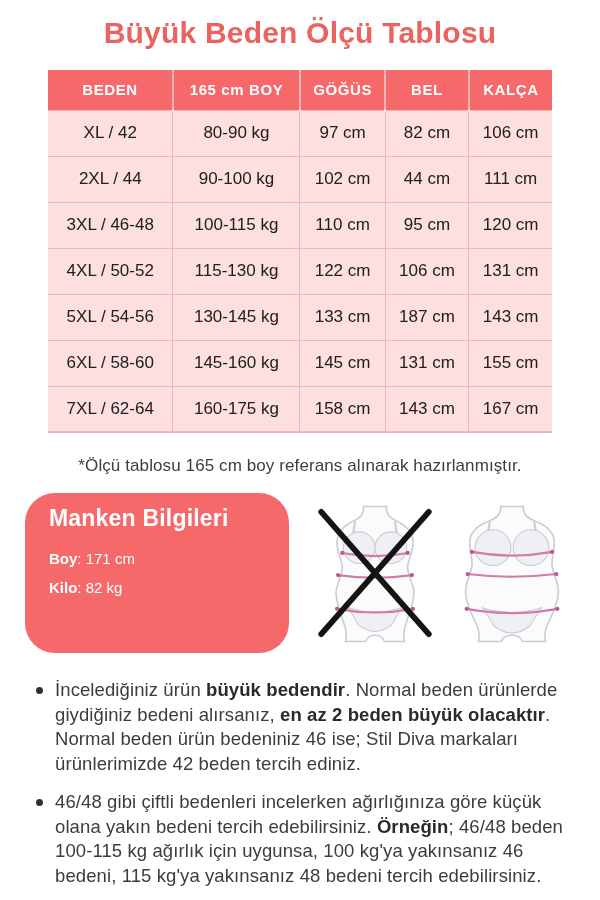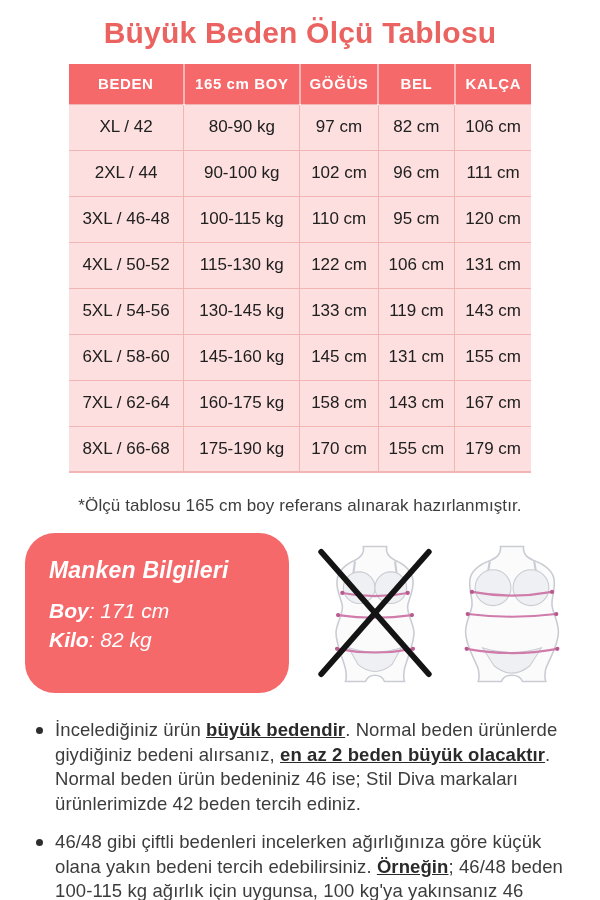--- a/index.html
+++ b/index.html
@@ -25,21 +25,21 @@
   .page{width:600px;height:900px;position:relative;}
 
   
   h1.title{
     margin-top:16px;text-align:center;font-size:30px;font-weight:700;
     color:var(--accent-deep);letter-spacing:.2px;
   }
 
   
   table.size-table{
-    width:462px;margin:14px auto 0 auto;border-collapse:collapse;
+    width:504px;margin:20px auto 0 auto;border-collapse:collapse;
     table-layout:fixed;
   }
   table.size-table col:nth-child(1){width:24.8%;}
   table.size-table col:nth-child(2){width:25.2%;}
   table.size-table col:nth-child(3){width:16.9%;}
   table.size-table col:nth-child(4){width:16.6%;}
   table.size-table col:nth-child(5){width:16.5%;}
   .size-table th{
     background:var(--accent);color:#ffffff;font-size:15px;font-weight:700;
     letter-spacing:.6px;height:40px;border-right:2px solid rgba(255,255,255,.5);
@@ -61,45 +61,45 @@
     margin-top:23px;text-align:center;font-size:17px;color:#3d3d3d;
     letter-spacing:.1px;
   }
 
   
   .mid{
     display:flex;align-items:center;margin:13px 10px 0 25px;height:168px;
   }
   .card{
     width:264px;min-height:160px;background:var(--accent);
-    border-radius:30px;padding:24px 24px 19px 24px;color:#ffffff;flex:none;font-style:italic;
+    border-radius:30px;padding:12px 24px 19px 24px;color:#ffffff;flex:none;
   }
   .card-title{font-size:23px;font-weight:700;margin-bottom:13px;letter-spacing:.2px;}
-  .card-line{font-size:21px;line-height:28.5px;}
+  .card-line{font-size:15px;line-height:28.5px;}
   .card-line b{font-weight:700;}
   .figures{
     flex:1;display:flex;justify-content:space-evenly;align-items:center;
     padding-left:8px;
   }
   .figure{display:block;}
 
   
   ul.notes{
     list-style:none;margin:21px 30px 0 36px;
   }
   ul.notes li{
     display:flex;margin-bottom:14px;color:var(--note-ink);
     font-size:18.5px;line-height:24.5px;letter-spacing:.1px;
   }
   .dot{
     flex:none;width:7px;height:7px;border-radius:50%;background:#2e2e2e;
     margin:9px 12px 0 0;
   }
   .note-text{flex:1;}
-  .note-text .b{font-weight:700;color:#2a2a2a;text-decoration:underline;}
+  .note-text .b{font-weight:700;color:#2a2a2a;}
 </style>
 </head>
 <body>
 
 <div class="page">
 
   <h1 class="title">Büyük Beden Ölçü Tablosu</h1>
 
   <table class="size-table">
     <colgroup>
@@ -123,64 +123,57 @@
           <td>XL / 42</td>
           <td>80-90 kg</td>
           <td>97 cm</td>
           <td>82 cm</td>
           <td>106 cm</td>
         </tr>
         <tr>
           <td>2XL / 44</td>
           <td>90-100 kg</td>
           <td>102 cm</td>
-          <td>96 cm</td>
+          <td>44 cm</td>
           <td>111 cm</td>
         </tr>
         <tr>
           <td>3XL / 46-48</td>
           <td>100-115 kg</td>
           <td>110 cm</td>
           <td>95 cm</td>
           <td>120 cm</td>
         </tr>
         <tr>
           <td>4XL / 50-52</td>
           <td>115-130 kg</td>
           <td>122 cm</td>
           <td>106 cm</td>
           <td>131 cm</td>
         </tr>
         <tr>
           <td>5XL / 54-56</td>
           <td>130-145 kg</td>
           <td>133 cm</td>
-          <td>119 cm</td>
+          <td>187 cm</td>
           <td>143 cm</td>
         </tr>
         <tr>
           <td>6XL / 58-60</td>
           <td>145-160 kg</td>
           <td>145 cm</td>
           <td>131 cm</td>
           <td>155 cm</td>
         </tr>
         <tr>
           <td>7XL / 62-64</td>
           <td>160-175 kg</td>
           <td>158 cm</td>
           <td>143 cm</td>
           <td>167 cm</td>
-        </tr>
-        <tr>
-          <td>8XL / 66-68</td>
-          <td>175-190 kg</td>
-          <td>170 cm</td>
-          <td>155 cm</td>
-          <td>179 cm</td>
         </tr>
       </tbody>
   </table>
 
   <p class="footnote">*Ölçü tablosu 165 cm boy referans alınarak hazırlanmıştır.</p>
 
   <div class="mid">
 
     <div class="card">
       <div class="card-title">Manken Bilgileri</div>

